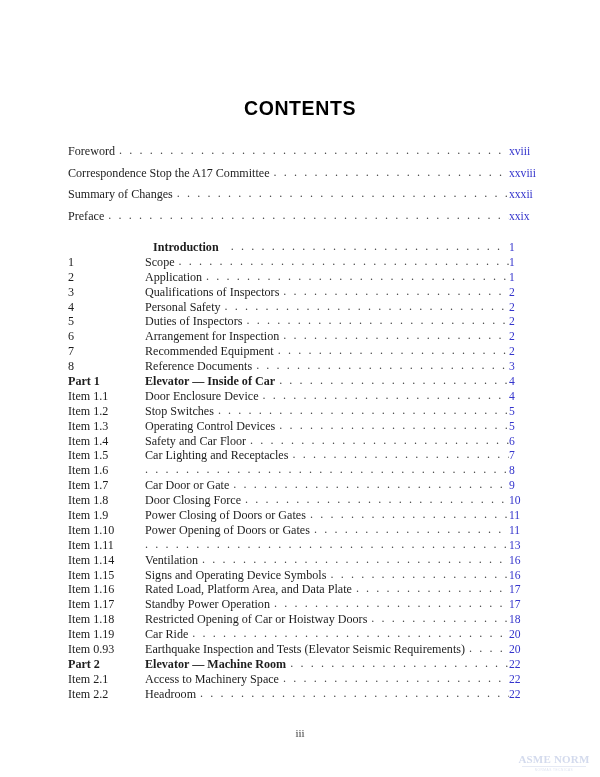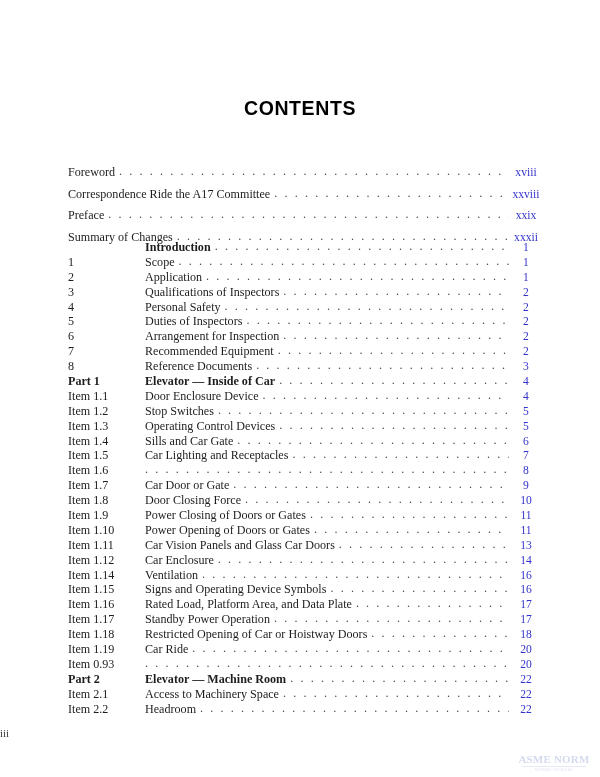--- a/index.html
+++ b/index.html
@@ -47,74 +47,73 @@
     display: flex;
     align-items: baseline;
     font-size: 12.1px;
     line-height: 1;
     color: #1d1d1d;
   }
 
   
   .toc-row.front { height: 21.5px; }
   .toc-row.body  { height: 14.9px; }
-  .toc-row.spacer-before { margin-top: 10px; }
+  .toc-row.spacer-before { margin-top: 10px; gap: 8px; }
 
   .col-num {
     flex: 0 0 77px;
     white-space: nowrap;
     overflow: hidden;
   }
 
   .col-title {
     flex: 0 0 auto;
     white-space: nowrap;
     padding-right: 4px;
   }
 
   
   .toc-row.front .col-title-full {
     flex: 0 0 auto;
     white-space: nowrap;
     padding-right: 4px;
-    margin-top: 21px;
   }
 
   .leader {
     flex: 1 1 auto;
     overflow: hidden;
     white-space: nowrap;
     color: #4a4a4a;
     font-size: 12.1px;
     letter-spacing: 2.1px;
     transform: translateY(-1px);
   }
   .leader::after {
     content: ". . . . . . . . . . . . . . . . . . . . . . . . . . . . . . . . . . . . . . . . . . . . . . . . . . . . . . . . . . . . . . . . . . . . . . . . . . . . . . . . . . . . . . . . . .";
   }
 
   .col-page {
     flex: 0 0 34px;
-    text-align: center;
+    text-align: left;
     color: #3434cc;
     font-size: 11.6px;
     white-space: nowrap;
   }
 
   .bold {
     font-weight: bold;
   }
 
   
   .folio {
     position: absolute;
     top: 727px;
     left: 0;
     width: 600px;
-    text-align: left;
+    text-align: center;
     font-size: 11px;
     color: #3a3a3a;
   }
 
   .watermark {
     position: absolute;
     right: 8px;
     bottom: 5px;
     width: 76px;
     text-align: center;
@@ -151,33 +150,33 @@
   <div class="page-title">CONTENTS</div>
 
   <div class="toc">
     <div id="front-matter-rows">
         <div class="toc-row front">
           <span class="col-title-full">Foreword</span>
           <span class="leader"></span>
           <span class="col-page">xviii</span>
         </div>
         <div class="toc-row front">
-          <span class="col-title-full">Correspondence Ride the A17 Committee</span>
+          <span class="col-title-full">Correspondence Stop the A17 Committee</span>
           <span class="leader"></span>
           <span class="col-page">xxviii</span>
+        </div>
+        <div class="toc-row front">
+          <span class="col-title-full">Summary of Changes</span>
+          <span class="leader"></span>
+          <span class="col-page">xxxii</span>
         </div>
         <div class="toc-row front">
           <span class="col-title-full">Preface</span>
           <span class="leader"></span>
           <span class="col-page">xxix</span>
-        </div>
-        <div class="toc-row front">
-          <span class="col-title-full">Summary of Changes</span>
-          <span class="leader"></span>
-          <span class="col-page">xxxii</span>
         </div>
       </div>
     <div id="body-rows">
         <div class="toc-row body spacer-before">
           <span class="col-num bold"></span>
           <span class="col-title bold">Introduction</span>
           <span class="leader"></span>
           <span class="col-page">1</span>
         </div>
         <div class="toc-row body">
@@ -247,21 +246,21 @@
           <span class="col-page">5</span>
         </div>
         <div class="toc-row body">
           <span class="col-num">Item 1.3</span>
           <span class="col-title">Operating Control Devices</span>
           <span class="leader"></span>
           <span class="col-page">5</span>
         </div>
         <div class="toc-row body">
           <span class="col-num">Item 1.4</span>
-          <span class="col-title">Sills and Car Gate</span>
+          <span class="col-title">Safety and Car Floor</span>
           <span class="leader"></span>
           <span class="col-page">6</span>
         </div>
         <div class="toc-row body">
           <span class="col-num">Item 1.5</span>
           <span class="col-title">Car Lighting and Receptacles</span>
           <span class="leader"></span>
           <span class="col-page">7</span>
         </div>
         <div class="toc-row body">
@@ -288,29 +287,22 @@
           <span class="col-page">11</span>
         </div>
         <div class="toc-row body">
           <span class="col-num">Item 1.10</span>
           <span class="col-title">Power Opening of Doors or Gates</span>
           <span class="leader"></span>
           <span class="col-page">11</span>
         </div>
         <div class="toc-row body">
           <span class="col-num">Item 1.11</span>
-          <span class="col-title">Car Vision Panels and Glass Car Doors</span>
           <span class="leader"></span>
           <span class="col-page">13</span>
-        </div>
-        <div class="toc-row body">
-          <span class="col-num">Item 1.12</span>
-          <span class="col-title">Car Enclosure</span>
-          <span class="leader"></span>
-          <span class="col-page">14</span>
         </div>
         <div class="toc-row body">
           <span class="col-num">Item 1.14</span>
           <span class="col-title">Ventilation</span>
           <span class="leader"></span>
           <span class="col-page">16</span>
         </div>
         <div class="toc-row body">
           <span class="col-num">Item 1.15</span>
           <span class="col-title">Signs and Operating Device Symbols</span>
@@ -336,20 +328,21 @@
           <span class="col-page">18</span>
         </div>
         <div class="toc-row body">
           <span class="col-num">Item 1.19</span>
           <span class="col-title">Car Ride</span>
           <span class="leader"></span>
           <span class="col-page">20</span>
         </div>
         <div class="toc-row body">
           <span class="col-num">Item 0.93</span>
+          <span class="col-title">Earthquake Inspection and Tests (Elevator Seismic Requirements)</span>
           <span class="leader"></span>
           <span class="col-page">20</span>
         </div>
         <div class="toc-row body">
           <span class="col-num bold">Part 2</span>
           <span class="col-title bold">Elevator — Machine Room</span>
           <span class="leader"></span>
           <span class="col-page">22</span>
         </div>
         <div class="toc-row body">

